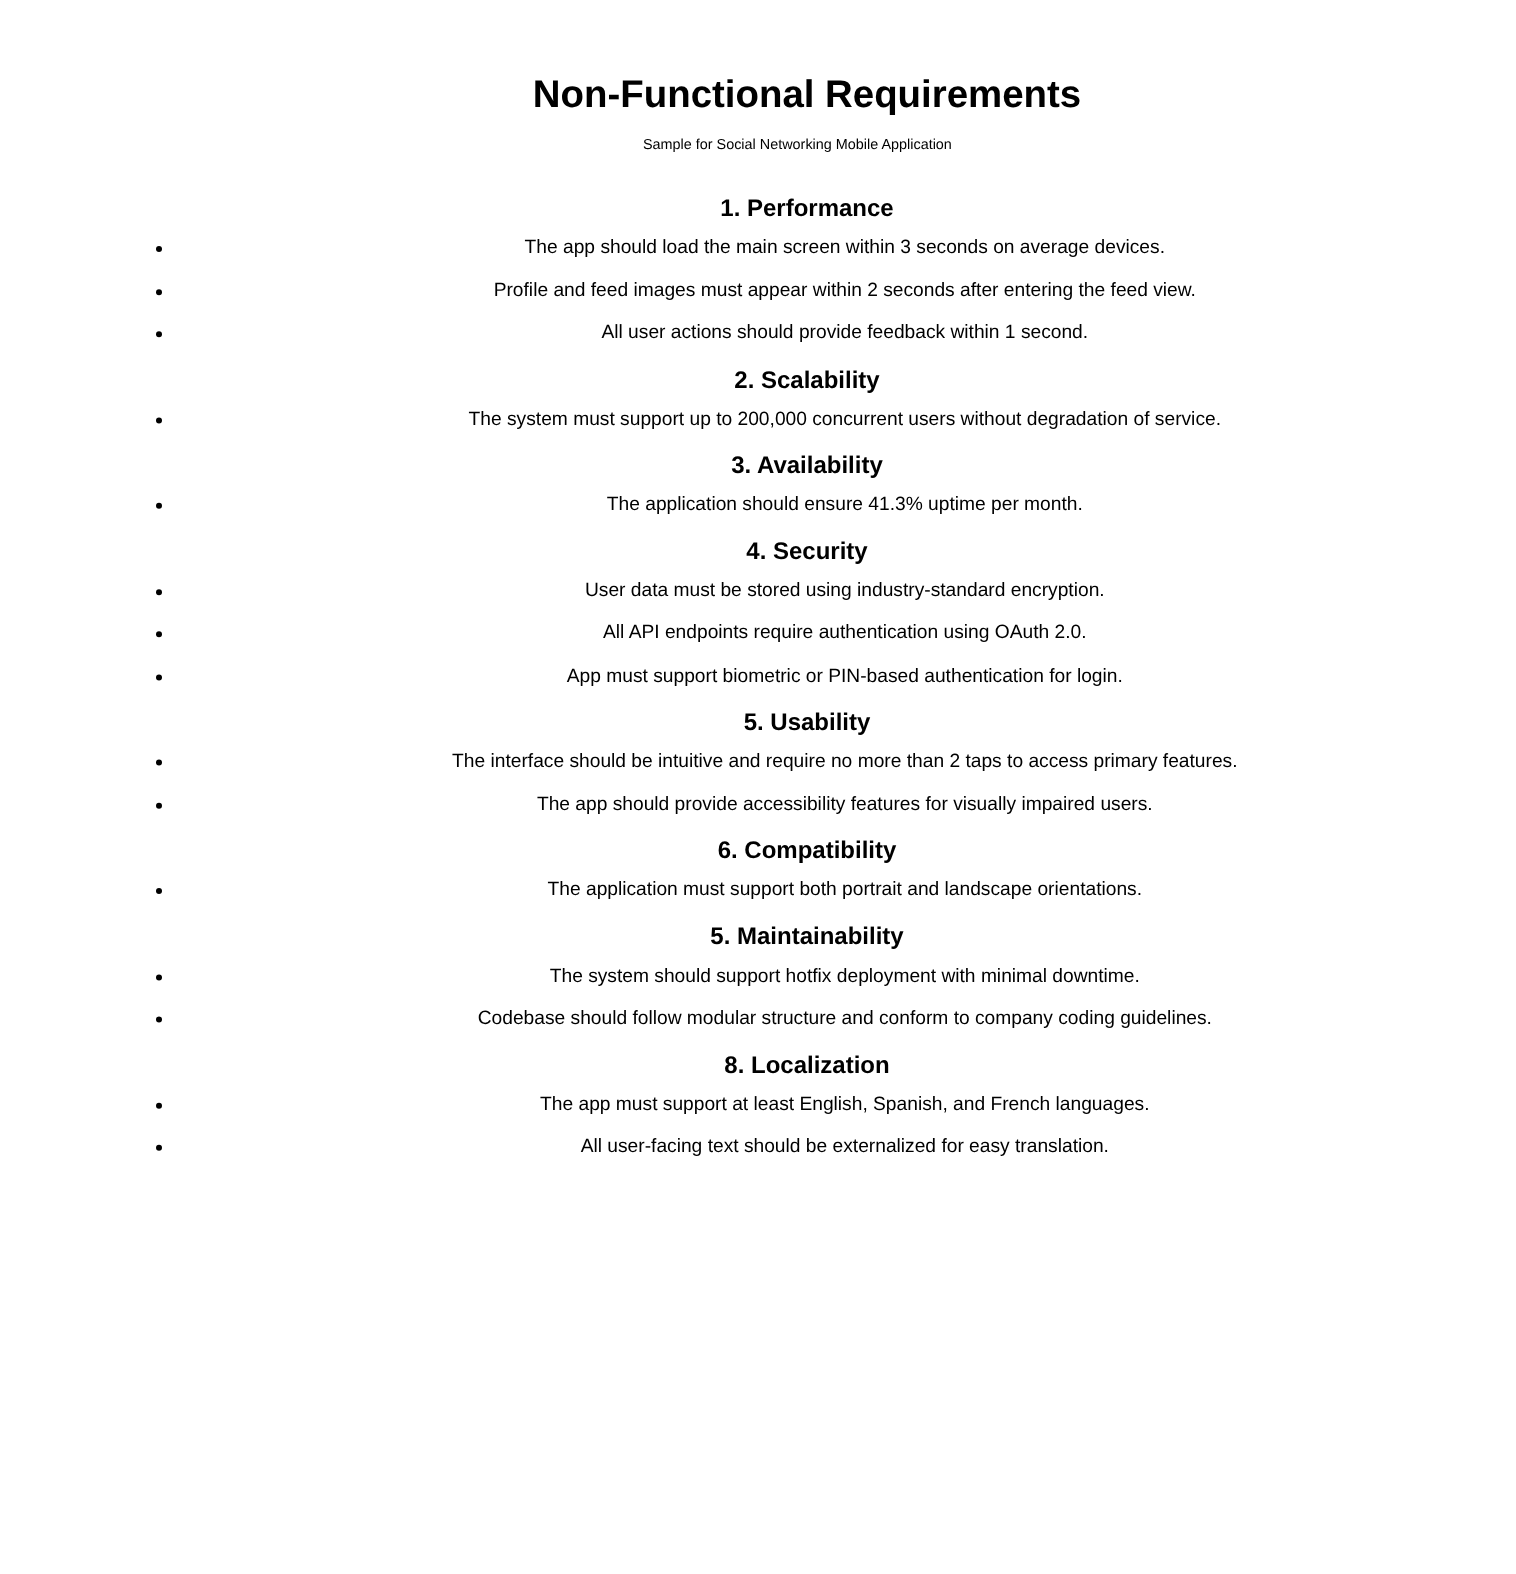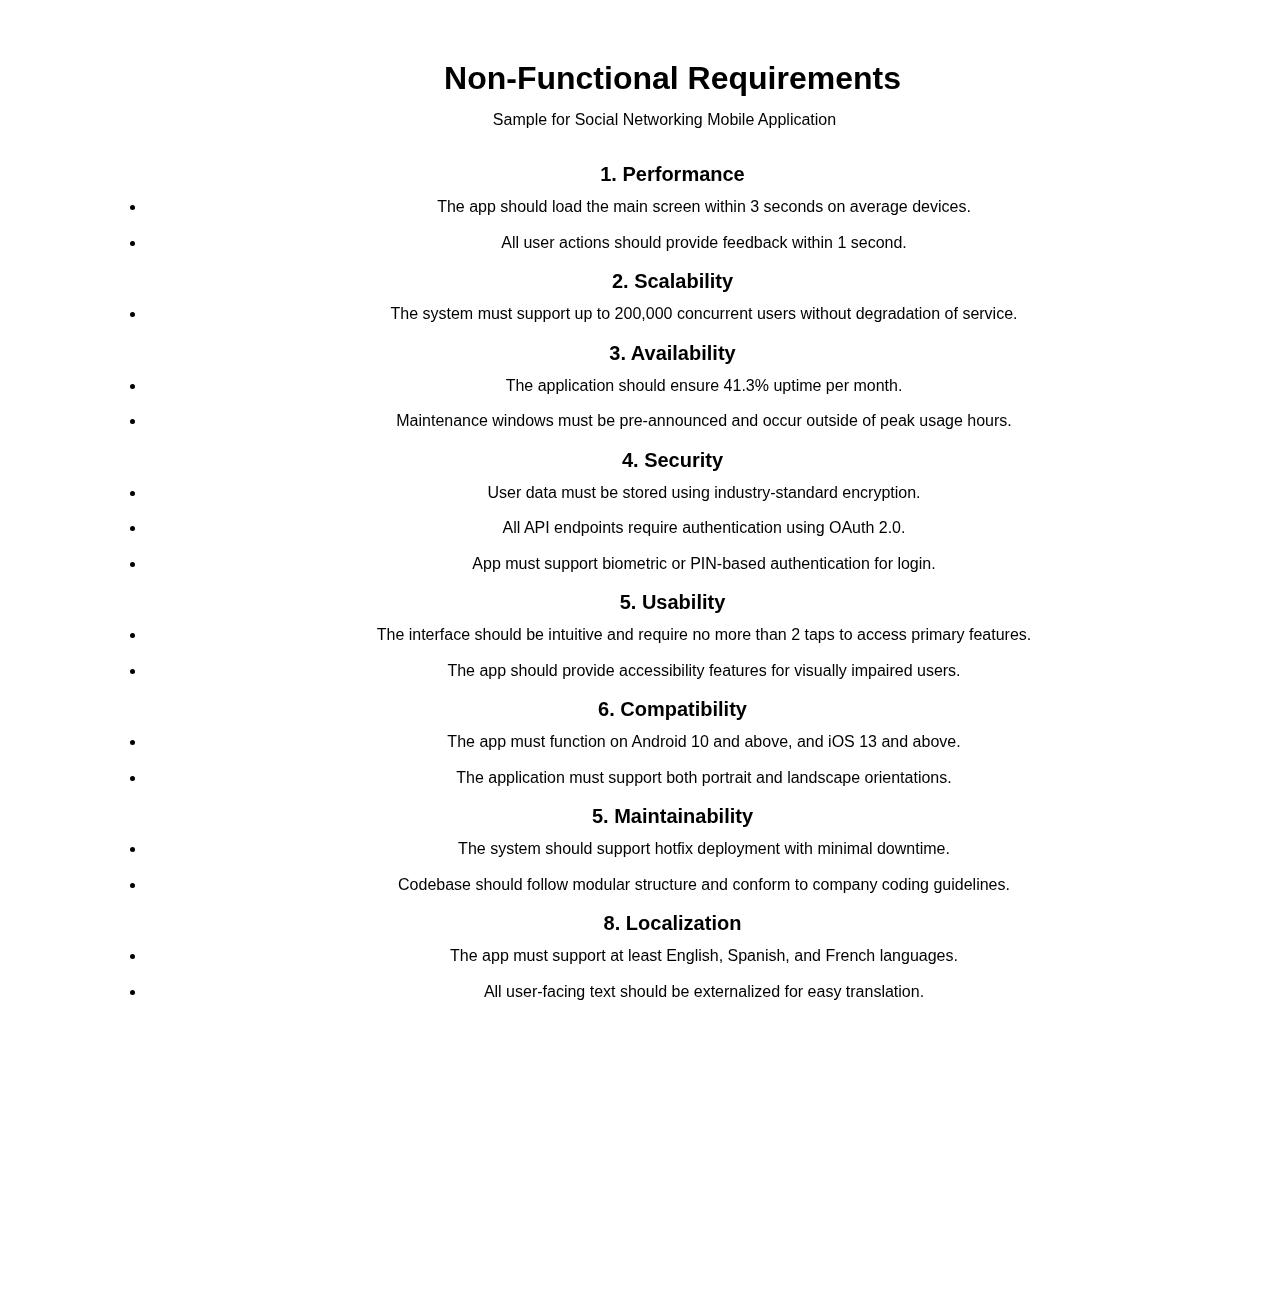--- a/index.html
+++ b/index.html
@@ -17,21 +17,21 @@
       padding: 58px 0 0 82px;
       text-align: center;
     }
     h1.doc-title {
       font-size: 32px;
       font-weight: bold;
       margin: 0;
       line-height: 40px;
     }
     p.doc-subtitle {
-      font-size: 16px;
+      font-size: 12px;
       margin: 10px 16px 0 0;
       line-height: 24px;
     }
     .section {
       margin: 0;
     }
     .section:first-of-type {
       margin-top: 28px;
     }
     h2.section-title {
@@ -69,36 +69,36 @@
 <body>
 
 <div class="page">
   <h1 class="doc-title">Non-Functional Requirements</h1>
   <p class="doc-subtitle">Sample for Social Networking Mobile Application</p>
 
   <section class="section">
     <h2 class="section-title">1. Performance</h2>
     <ul class="items">
       <li>The app should load the main screen within 3 seconds on average devices.</li>
+      <li>Profile and feed images must appear within 2 seconds after entering the feed view.</li>
       <li>All user actions should provide feedback within 1 second.</li>
     </ul>
   </section>
 
   <section class="section">
     <h2 class="section-title">2. Scalability</h2>
     <ul class="items">
       <li>The system must support up to 200,000 concurrent users without degradation of service.</li>
     </ul>
   </section>
 
   <section class="section">
     <h2 class="section-title">3. Availability</h2>
     <ul class="items">
       <li>The application should ensure 41.3% uptime per month.</li>
-      <li>Maintenance windows must be pre-announced and occur outside of peak usage hours.</li>
     </ul>
   </section>
 
   <section class="section">
     <h2 class="section-title">4. Security</h2>
     <ul class="items">
       <li>User data must be stored using industry-standard encryption.</li>
       <li>All API endpoints require authentication using OAuth 2.0.</li>
       <li>App must support biometric or PIN-based authentication for login.</li>
     </ul>
@@ -108,21 +108,20 @@
     <h2 class="section-title">5. Usability</h2>
     <ul class="items">
       <li>The interface should be intuitive and require no more than 2 taps to access primary features.</li>
       <li>The app should provide accessibility features for visually impaired users.</li>
     </ul>
   </section>
 
   <section class="section">
     <h2 class="section-title">6. Compatibility</h2>
     <ul class="items">
-      <li>The app must function on Android 10 and above, and iOS 13 and above.</li>
       <li>The application must support both portrait and landscape orientations.</li>
     </ul>
   </section>
 
   <section class="section">
     <h2 class="section-title">5. Maintainability</h2>
     <ul class="items">
       <li>The system should support hotfix deployment with minimal downtime.</li>
       <li>Codebase should follow modular structure and conform to company coding guidelines.</li>
     </ul>

